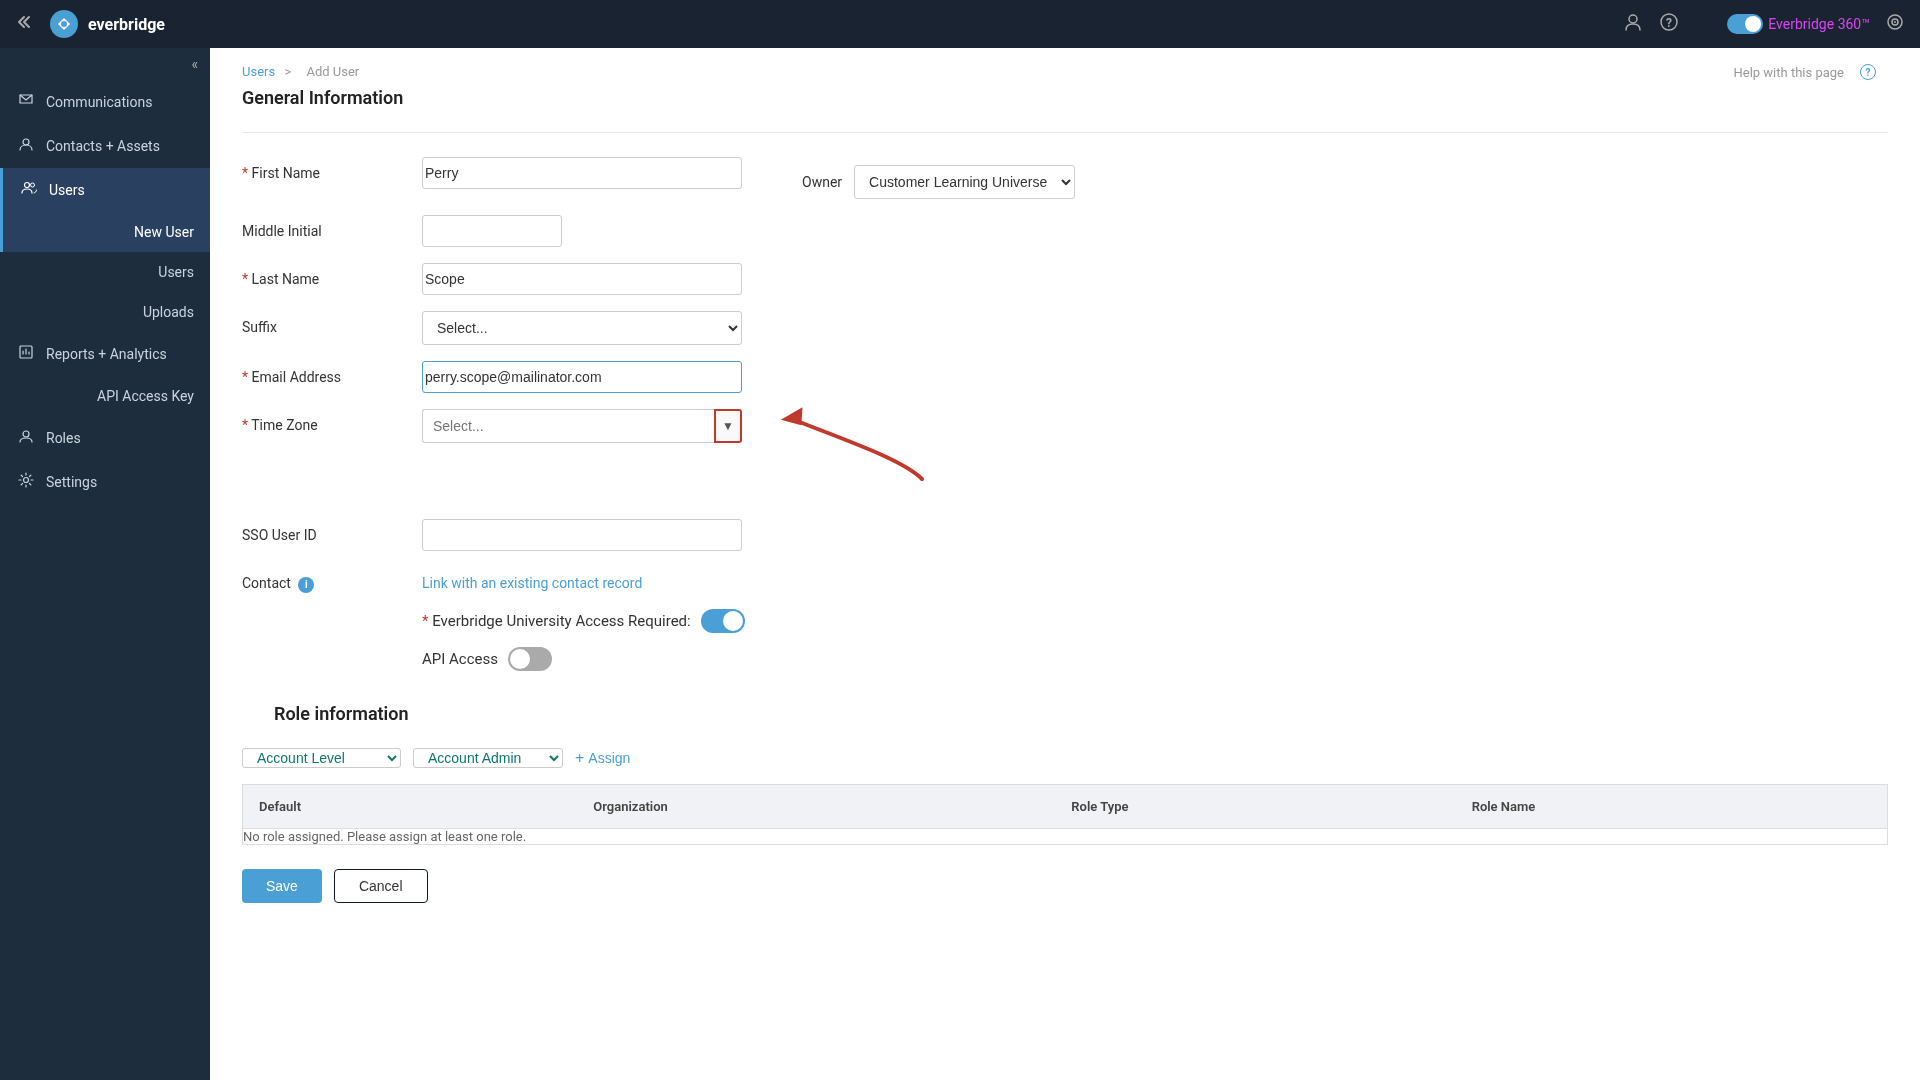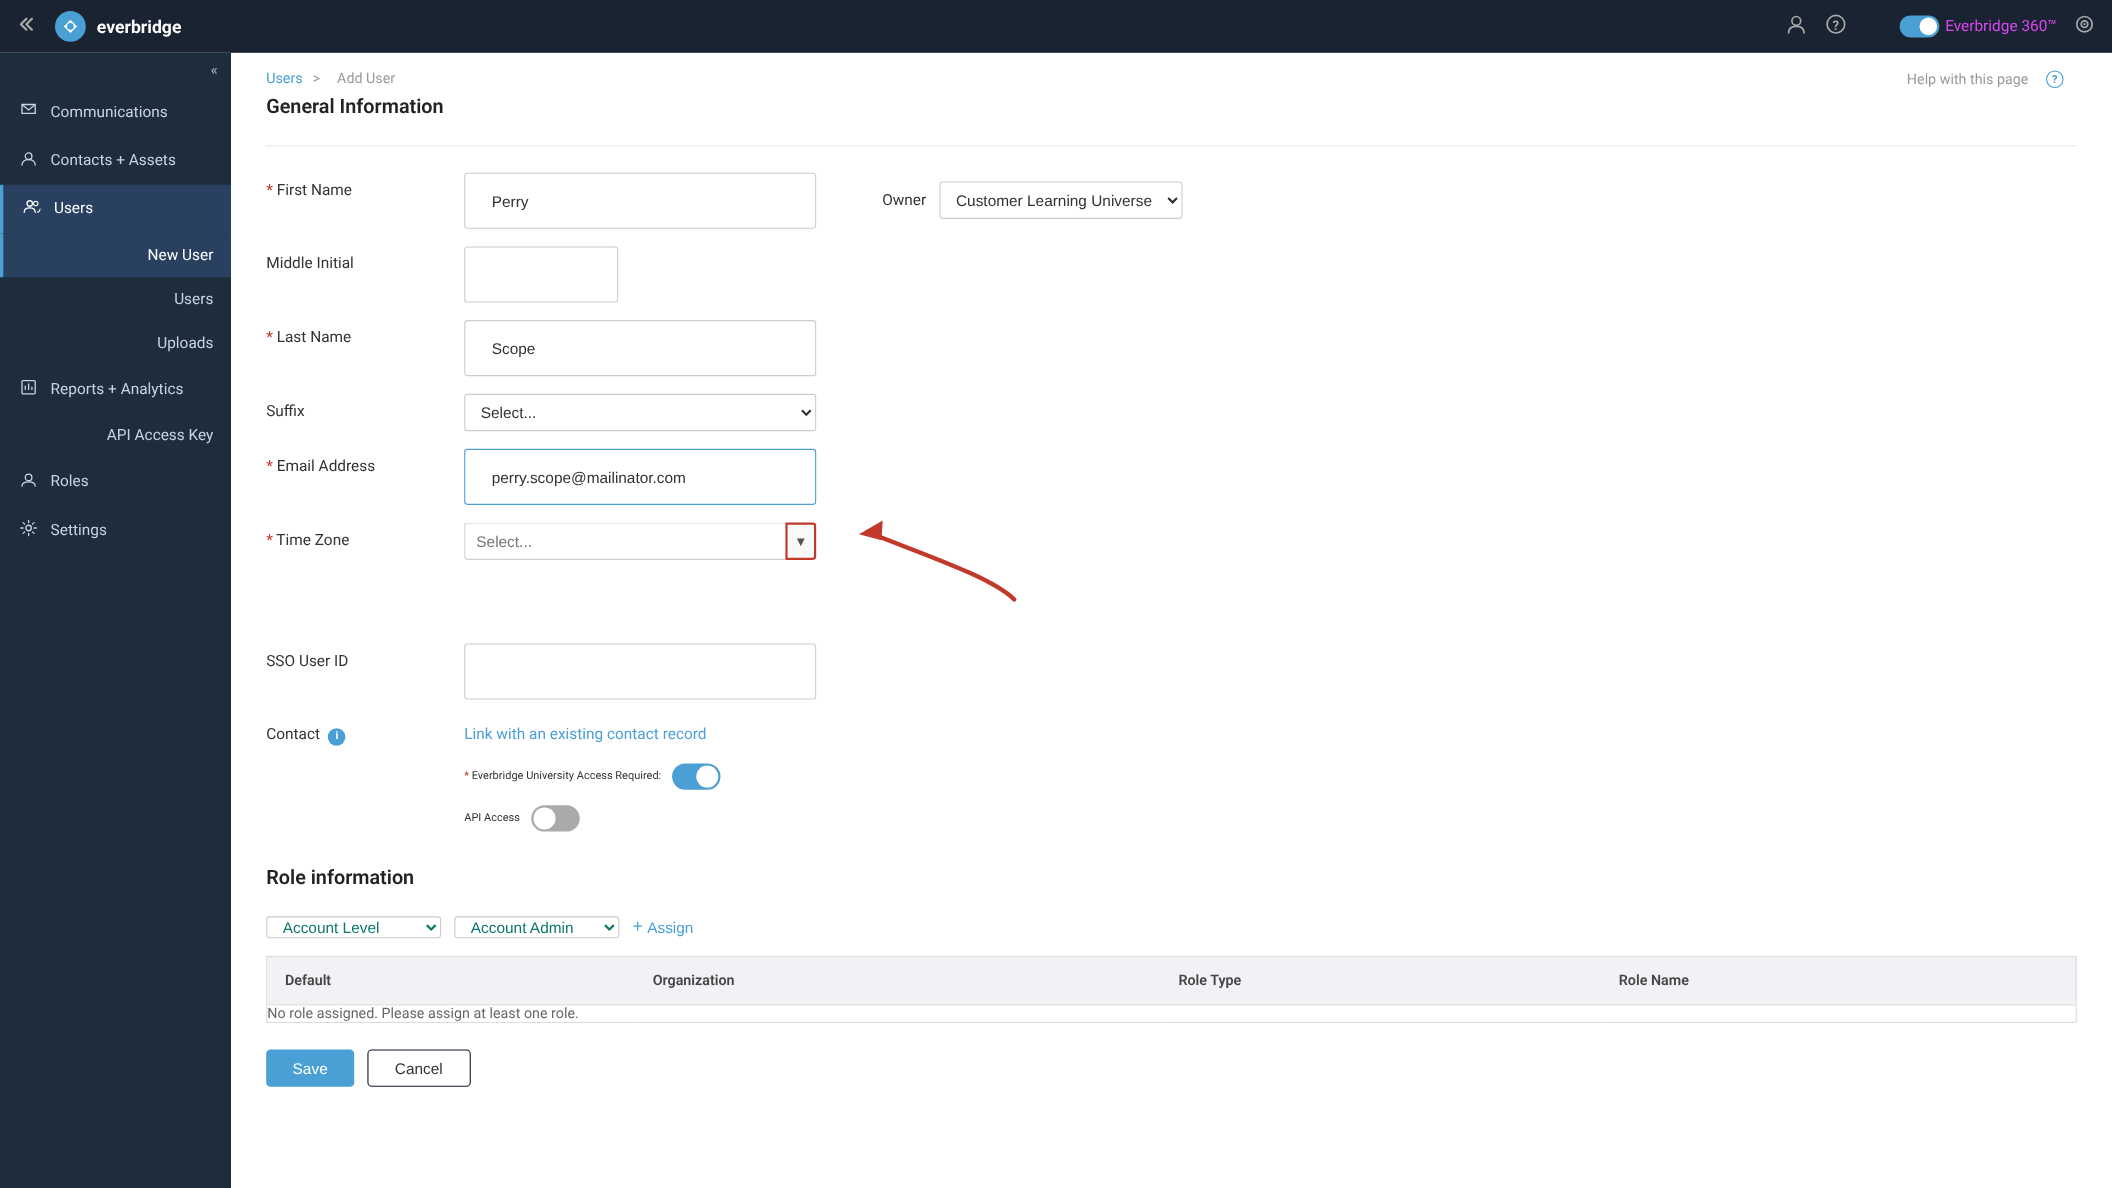--- a/index.html
+++ b/index.html
@@ -81,24 +81,24 @@
       font-size: 14px;
       color: #333;
       min-width: 180px;
       padding-top: 8px;
       flex-shrink: 0;
     }
     .form-label.required::before { content: '* '; color: #c0392b; }
     .form-field { flex: 1; max-width: 320px; }
     .form-input {
       width: 100%;
-      height: 51px;
+      height: 32px;
       border: 1px solid #ccc;
       border-radius: 3px;
-      padding: 0 24px;
+      padding: 0 2px;
       font-size: 14px;
       color: #333;
       outline: none;
     }
     .form-select {
       width: 100%;
       height: 34px;
       border: 1px solid #ccc;
       border-radius: 3px;
       padding: 0 10px;
@@ -117,21 +117,21 @@
       padding: 0 10px;
       font-size: 14px;
       color: #333;
       background: white;
       cursor: pointer;
       min-width: 200px;
     }
 
     
     .toggle-container { display: flex; align-items: center; gap: 10px; margin-left: 180px; margin-bottom: 14px; }
-    .toggle-label { font-size: 10px; color: #333; }
+    .toggle-label { font-size: 15px; color: #333; }
     .toggle-required::before { content: '* '; color: #c0392b; }
     .form-toggle { width: 44px; height: 24px; border-radius: 12px; position: relative; cursor: pointer; border: none; }
     .form-toggle.on { background: #4a9fd4; }
     .form-toggle.off { background: #aaa; }
     .form-toggle-knob { width: 20px; height: 20px; background: white; border-radius: 50%; position: absolute; top: 2px; transition: left 0.2s; }
     .form-toggle.on .form-toggle-knob { left: 22px; }
     .form-toggle.off .form-toggle-knob { left: 2px; }
 
     
     .form-link { color: #4a9fd4; font-size: 14px; text-decoration: none; cursor: pointer; padding-top: 8px; }
@@ -472,21 +472,21 @@
       </div>
 
       <div class="toggle-container">
         <label class="toggle-label">API Access</label>
         <button class="form-toggle off">
           <div class="form-toggle-knob"></div>
         </button>
       </div>
 
       <div class="role-section">
-        <h3 class="section-title" style="font-size: 18px;">Role information</h3>
+        <h3 class="section-title" style="font-size: 18px; margin-left: 32px;">Role information</h3>
 
         <div class="role-controls">
           <select class="role-select">
             <option value="account-level">Account Level</option>
             <option value="org-level">Organization Level</option>
           </select>
           <select class="role-select">
             <option value="account-admin">Account Admin</option>
             <option value="account-user">Account User</option>
             <option value="account-viewer">Account Viewer</option>

